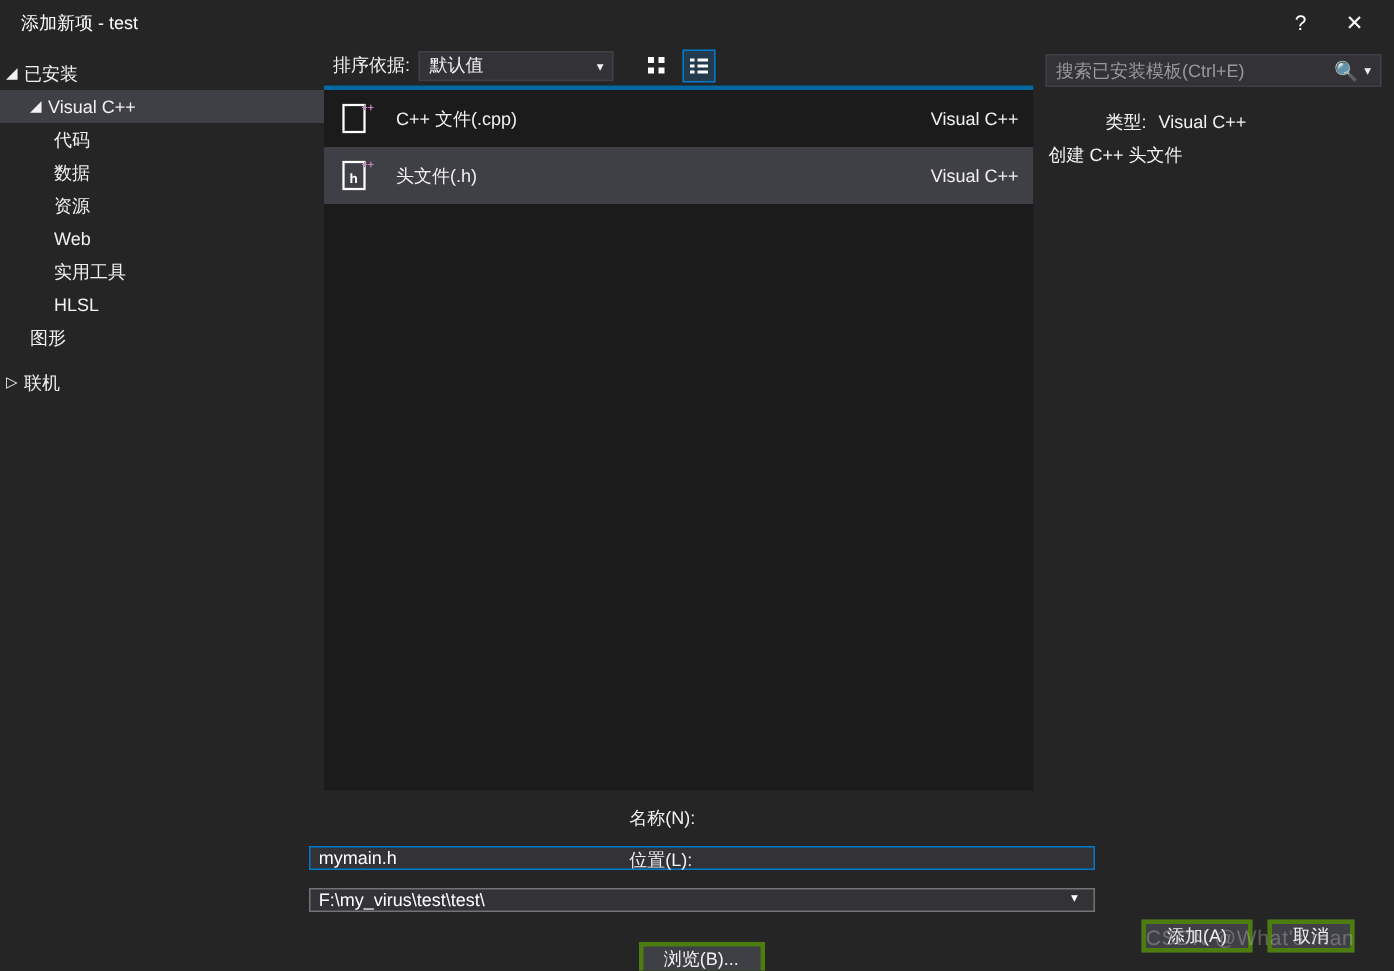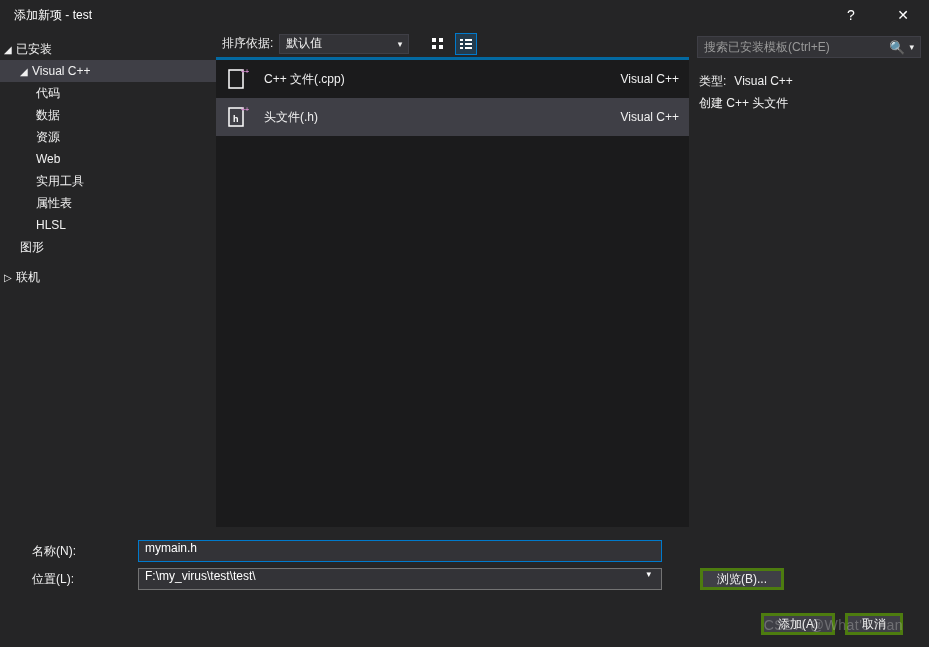--- a/index.html
+++ b/index.html
@@ -6,21 +6,21 @@
 body {
   width: 929px; height: 647px;
   background: #252526;
   font-family: "Microsoft YaHei", "Segoe UI", sans-serif;
   font-size: 12px; color: #f1f1f1;
   overflow: hidden;
   position: relative;
 }
 .titlebar {
   height: 30px; display: flex; align-items: center;
-  background: #252526; padding: 0 8px; gap: 16px;
+  background: #252526; padding: 0 8px;
 }
 .titlebar .title { flex: 1; color: #fff; font-size: 12px; padding-left: 6px; }
 .titlebar .win-btn { width: 36px; height: 30px; display:flex; align-items:center; justify-content:center; color:#fff; font-size:14px; }
 .main { display: flex; height: 530px; }
 .tree {
   width: 216px; background:#252526;
   padding-top: 8px;
 }
 .tree-row { display:flex; align-items:center; height:22px; padding-left:4px; color:#f1f1f1; }
 .tree-row.lvl1 { padding-left: 20px; }
@@ -67,27 +67,27 @@
   background:#333337; border:1px solid #3f3f46;
   height:22px; display:flex; align-items:center; padding:0 6px;
 }
 .search-box input {
   background:transparent; border:none; outline:none;
   color:#7dd3fc; flex:1; font-size:12px;
 }
 .search-box input::placeholder { color:#999; }
 .search-icon { color:#f1f1f1; font-size:13px; }
 .detail-body { padding: 6px 10px; line-height: 22px; color:#f1f1f1; }
-.detail-body .row { display:flex; gap:8px; }
+.detail-body .row { display:flex; gap:8px;margin-left:38px; }
 .bottom {
   position:absolute; left:0; right:0; bottom:0;
   padding: 6px 26px 12px 32px;
   background:#252526;
 }
-.form-row { display:flex; align-items:center; height:28px; gap:10px; }
+.form-row { display:flex; align-items:center; height:28px; gap:10px;flex-direction:column; }
 .form-label { width:96px; color:#f1f1f1; }
 .form-input {
   background:#333337; border:1px solid #737373;
   height:22px; color:#fff; padding:0 6px; font-size:12px;
 }
 .form-input.focused { border-color:#007acc; }
 .form-input input {
   background:transparent; border:none; outline:none;
   color:#fff; font-size:12px; width:100%;
 }
@@ -130,23 +130,20 @@
         <span>数据</span>
       </div>
     <div class="tree-row lvl2">
         <span>资源</span>
       </div>
     <div class="tree-row lvl2">
         <span>Web</span>
       </div>
     <div class="tree-row lvl2">
         <span>实用工具</span>
-      </div>
-    <div class="tree-row lvl2">
-        <span>属性表</span>
       </div>
     <div class="tree-row lvl2">
         <span>HLSL</span>
       </div>
     <div class="tree-row lvl1">
         <span>图形</span>
       </div>
     <div class="tree-row" style="margin-top:8px;">
       <span class="arrow">▷</span>
       <span>联机</span>

